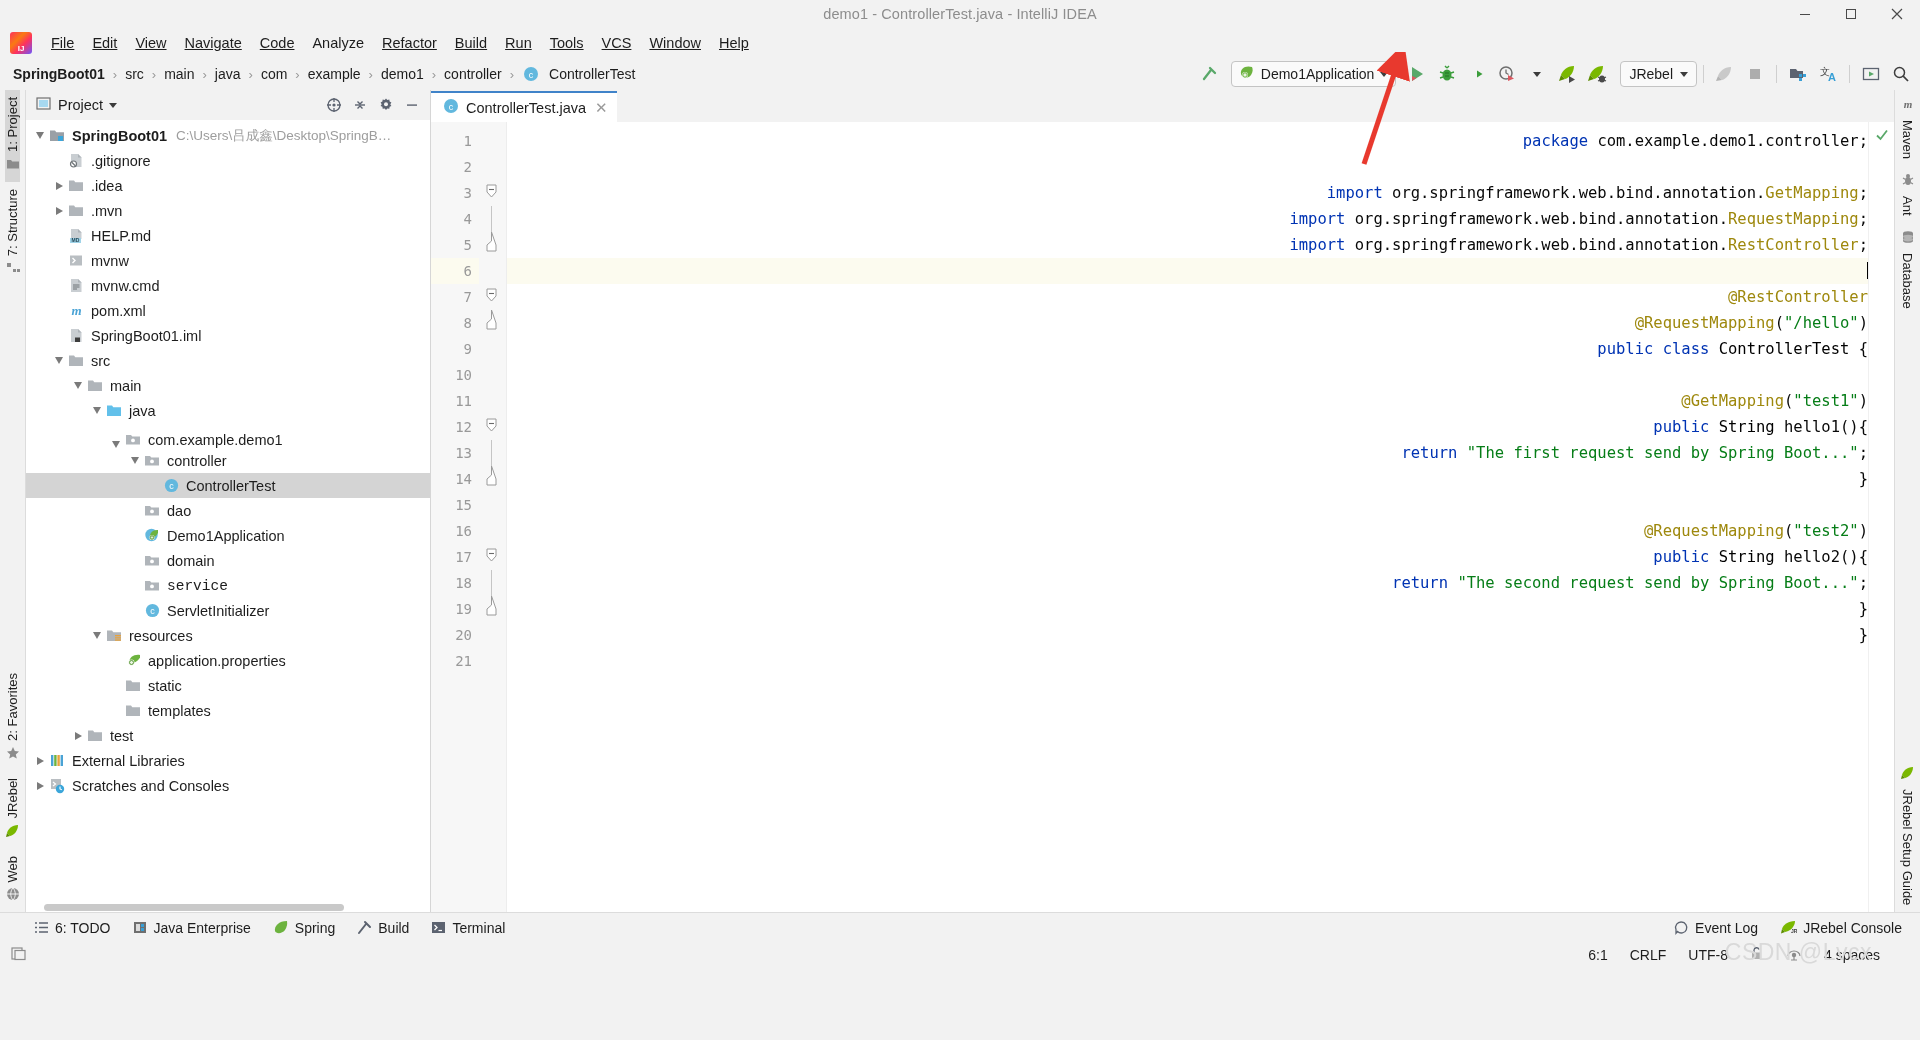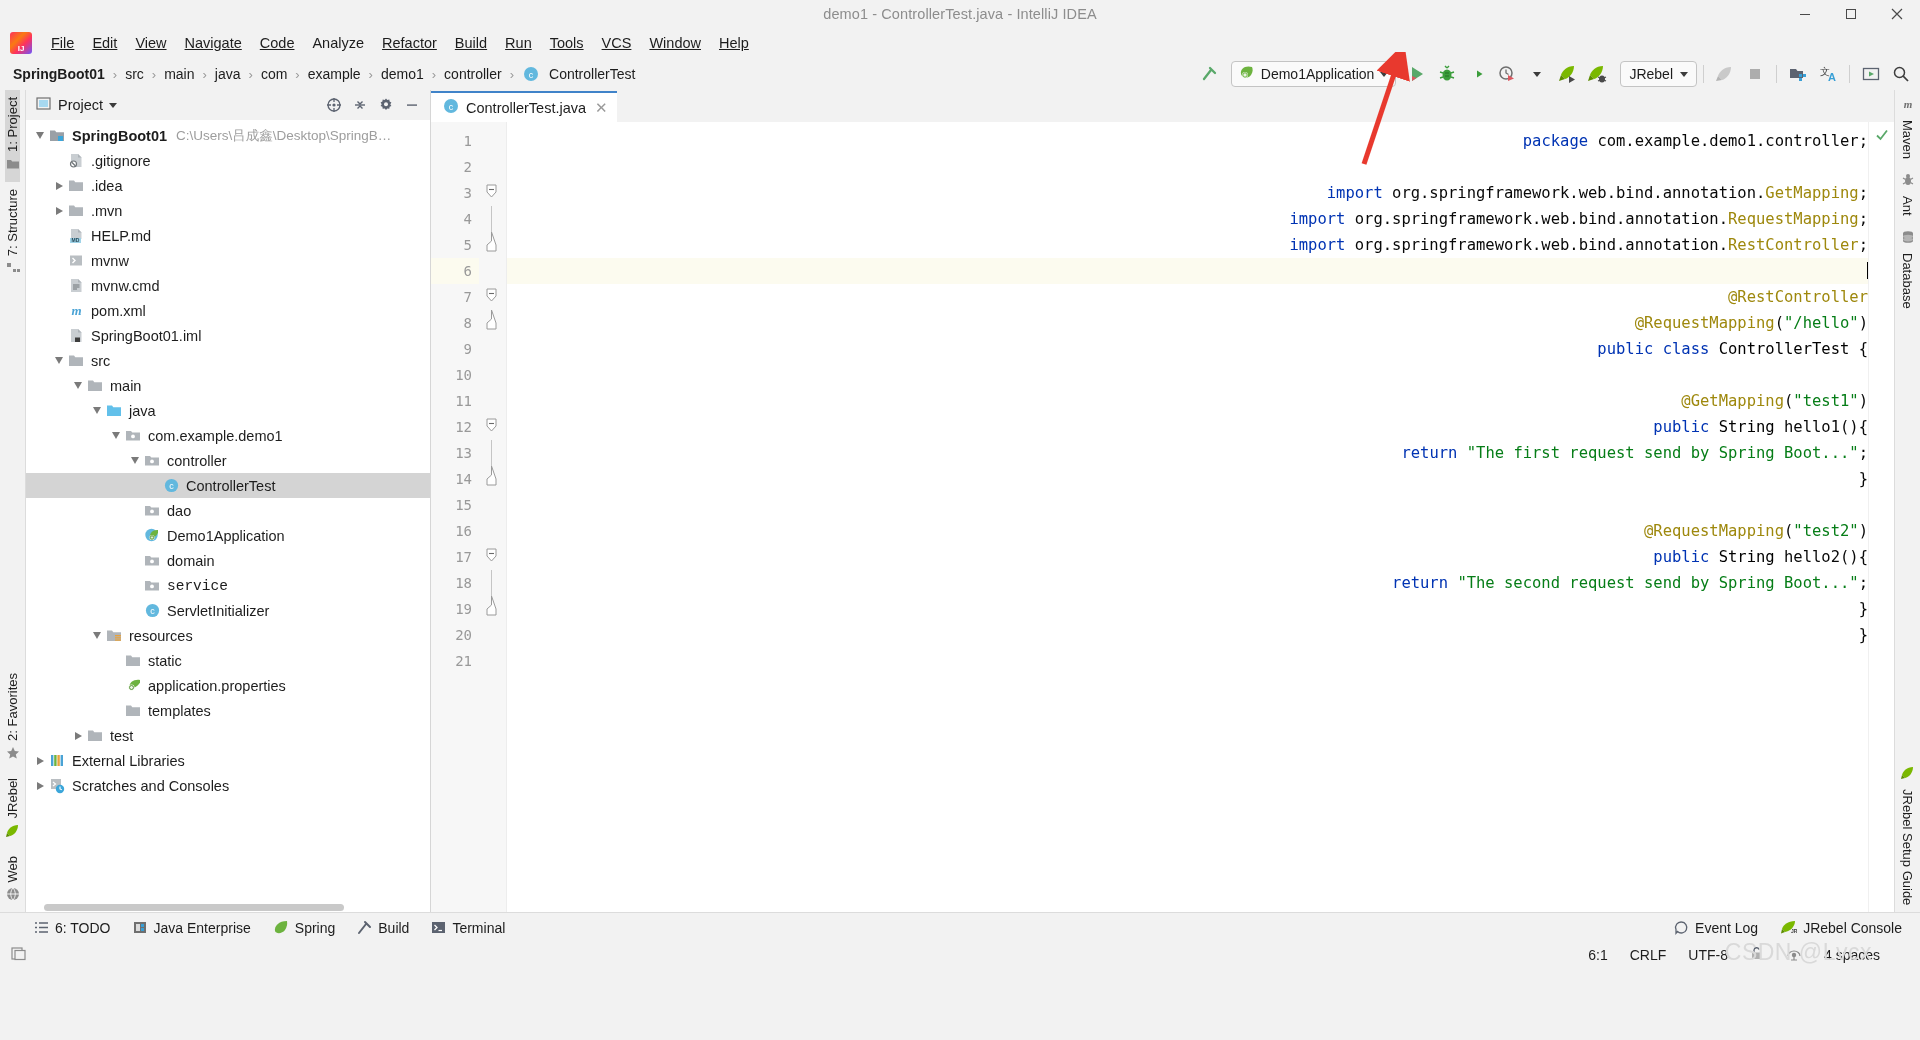--- a/index.html
+++ b/index.html
@@ -537,21 +537,21 @@
             <span class="twist">
               <span class="tri open"></span>
             </span>
             <span class="ticon">
               <svg width="17" height="17" viewBox="0 0 17 17">
                 <path d="M1 3.5 L6 3.5 L7.3 5.2 L15 5.2 L15 14 L1 14 Z" fill="#62c0ea"></path>
               </svg>
             </span>
             <span class="tlabel">java</span>
           </div>
-          <div class="trow" style="padding-left: 82px;">
+          <div class="trow" style="padding-left: 82px; align-items: flex-end;">
             <span class="twist">
               <span class="tri open"></span>
             </span>
             <span class="ticon">
               <svg width="17" height="17" viewBox="0 0 17 17">
                 <path d="M1 4 L6 4 L7.3 5.6 L15 5.6 L15 13.5 L1 13.5 Z" fill="#b0b5ba"></path>
                 <circle cx="8" cy="9.4" r="1.9" fill="#fff"></circle>
               </svg>
             </span>
             <span class="tlabel">com.example.demo1</span>
@@ -641,35 +641,35 @@
                 <rect x="9" y="10.2" width="6" height="1.3" fill="#e8a33d"></rect>
                 <rect x="9" y="12.4" width="6" height="1.3" fill="#e8a33d"></rect>
               </svg>
             </span>
             <span class="tlabel">resources</span>
           </div>
           <div class="trow" style="padding-left: 82px;">
             <span class="twist"></span>
             <span class="ticon">
               <svg width="17" height="17" viewBox="0 0 17 17">
-                <path d="M1 3.5 L6 3.5 L7.3 5.2 L15 5.2 L15 14 L1 14 Z" fill="#b0b5ba"></path>
-              </svg>
-            </span>
-            <span class="tlabel">static</span>
-          </div>
-          <div class="trow" style="padding-left: 82px;">
-            <span class="twist"></span>
-            <span class="ticon">
-              <svg width="17" height="17" viewBox="0 0 17 17">
                 <path d="M15 3 C9 2 4 5.5 4.5 10 C7.5 12.5 13 9.5 15 5.5 Z" fill="#6db33f"></path>
                 <circle cx="6.5" cy="10.5" r="3" fill="#eaf5e1"></circle>
                 <circle cx="6.5" cy="10.5" r="2" fill="none" stroke="#4f8f2f" stroke-width=".9"></circle>
               </svg>
             </span>
             <span class="tlabel">application.properties</span>
+          </div>
+          <div class="trow" style="padding-left: 82px;">
+            <span class="twist"></span>
+            <span class="ticon">
+              <svg width="17" height="17" viewBox="0 0 17 17">
+                <path d="M1 3.5 L6 3.5 L7.3 5.2 L15 5.2 L15 14 L1 14 Z" fill="#b0b5ba"></path>
+              </svg>
+            </span>
+            <span class="tlabel">static</span>
           </div>
           <div class="trow" style="padding-left: 82px;">
             <span class="twist"></span>
             <span class="ticon">
               <svg width="17" height="17" viewBox="0 0 17 17">
                 <path d="M1 3.5 L6 3.5 L7.3 5.2 L15 5.2 L15 14 L1 14 Z" fill="#b0b5ba"></path>
               </svg>
             </span>
             <span class="tlabel">templates</span>
           </div>

